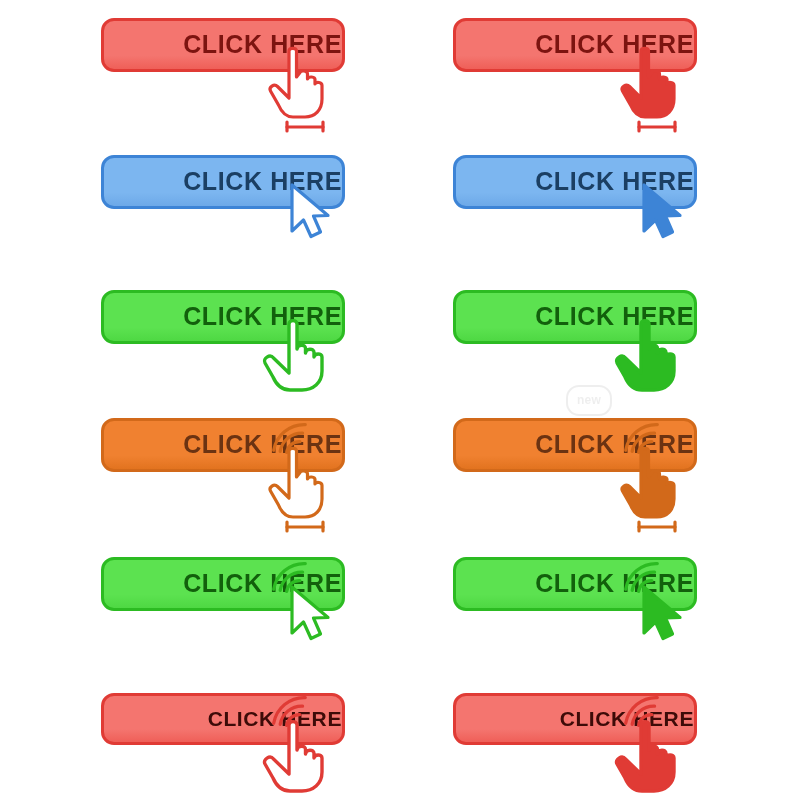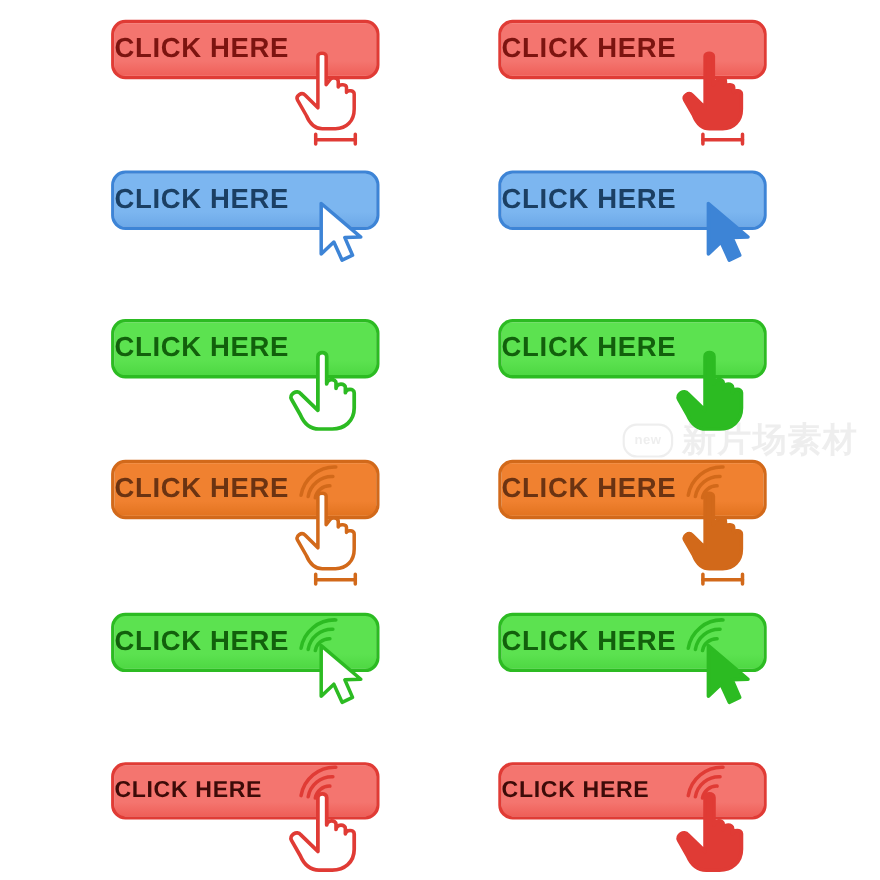--- a/index.html
+++ b/index.html
@@ -33,41 +33,40 @@
   .wm-text{
     font-family:"DejaVu Sans", sans-serif;
     font-size:31px;font-weight:bold;color:#8c8c8c;
     letter-spacing:1px;white-space:nowrap;
   }
 
   
   .btn{
     position:absolute;
     box-sizing:border-box;
-    display:flex;align-items:center;justify-content:flex-start;
+    display:flex;align-items:center;justify-content:flex-end;
     border-style:solid;
     font-weight:bold;
     letter-spacing:.6px;
     white-space:nowrap;
     user-select:none;
   }
   .btn .lbl{display:block;line-height:1;transform:translateY(-1px);}
 
   
   .cursor{position:absolute;pointer-events:none;}
   .cursor svg{display:block;overflow:visible;}
 </style>
 </head>
 <body>
 
 <div id="stage">
 
   <div class="watermark">
     <div class="wm-badge">new</div>
-    <div class="wm-text">新片场素材</div>
   </div>
 
   <div id="buttons">
       <div class="btn" style="left: 101px; top: 18px; width: 244px; height: 54px; border-width: 3.5px; border-color: rgb(224, 59, 53); border-radius: 13px; background: linear-gradient(rgb(244, 117, 111) 0%, rgb(244, 117, 111) 72%, rgb(239, 95, 88) 100%); color: rgb(124, 20, 16); font-size: 25px;">
         <span class="lbl">CLICK HERE</span>
       </div>
       <div class="cursor" style="left: 267px; top: 47px; width: 62px; height: 88px; z-index: 5;">
         <svg width="62" height="88" viewBox="0 0 62 88" xmlns="http://www.w3.org/2000/svg">
 
          <g fill="#ffffff" stroke="#e03b35" stroke-width="3.2" stroke-linejoin="round" stroke-linecap="round">

